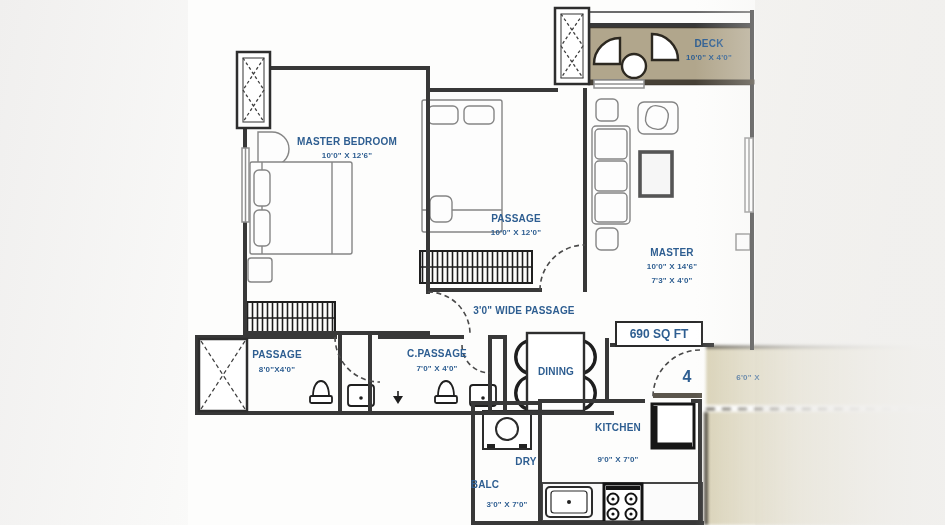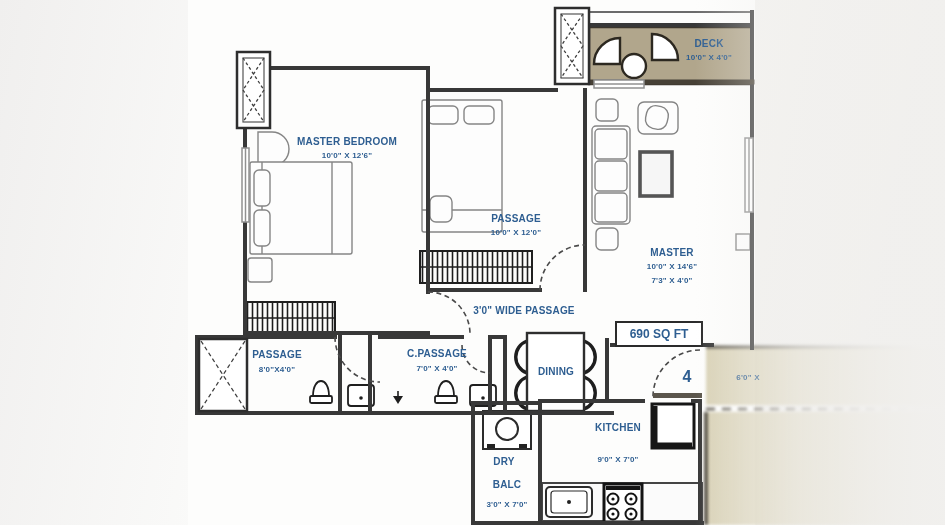--- a/index.html
+++ b/index.html
@@ -245,19 +245,19 @@
 
     <div class="areabox" style="left:615px;top:321px">690 SQ FT</div>
 
     <div class="lbl unit" style="left:687px;top:377px">4</div>
 
     <div class="lbl dim faded" style="left:748px;top:377px">6'0" X</div>
 
     <div class="lbl name" style="left:618px;top:427px">KITCHEN</div>
     <div class="lbl dim" style="left:618px;top:459px">9'0" X 7'0"</div>
 
-    <div class="lbl name" style="left:504px;top:461px">DRY</div>
-    <div class="lbl name" style="left:507px;top:484px">BALC</div>
+    <div class="lbl name" style="left:526px;top:461px">DRY</div>
+    <div class="lbl name" style="left:485px;top:484px">BALC</div>
     <div class="lbl dim" style="left:507px;top:504px">3'0" X 7'0"</div>
   </div>
 
   <div class="wash-right"></div>
 </div>
 
 </body></html>

